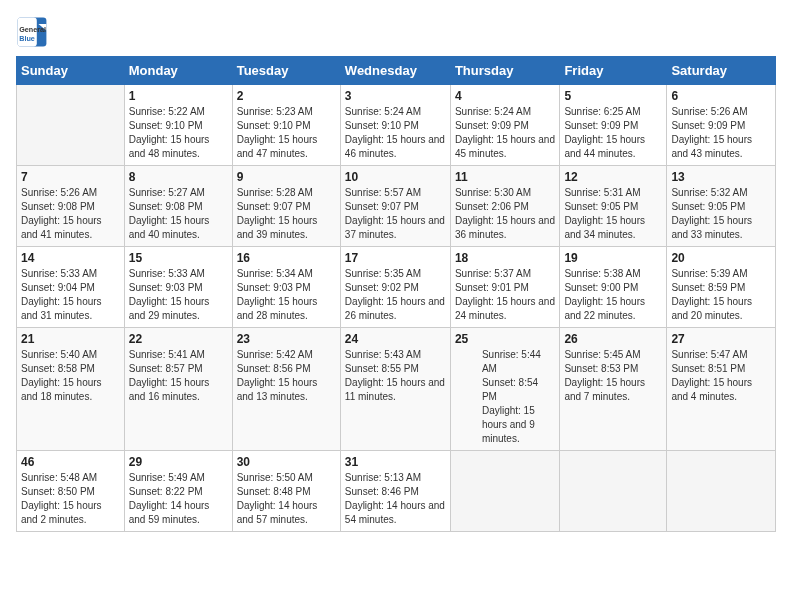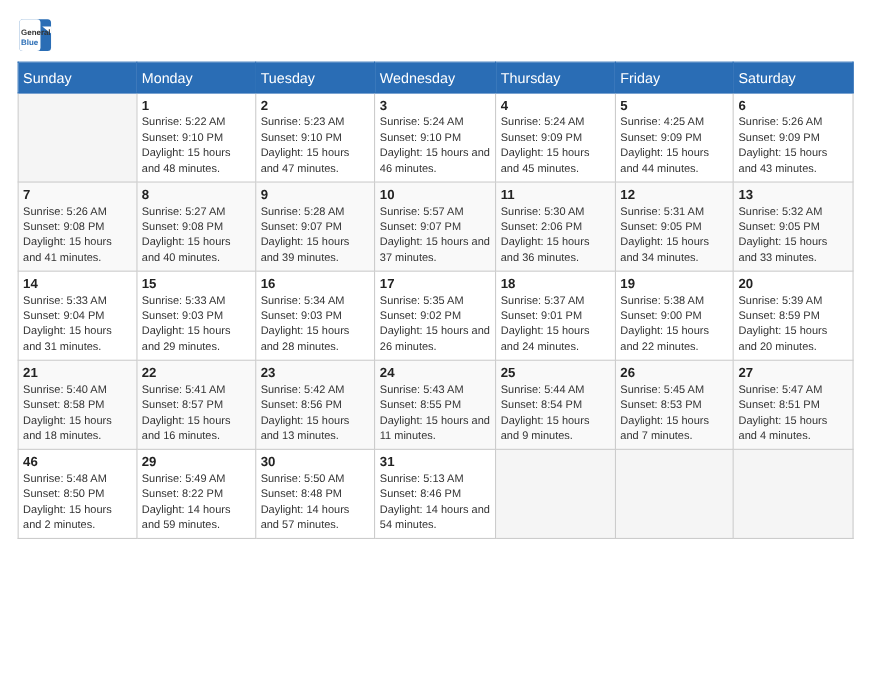--- a/index.html
+++ b/index.html
@@ -41,21 +41,21 @@
       width: 100%;
       border-collapse: collapse;
       font-size: 11px;
     }
     thead tr th {
       background-color: #2a6db5;
       color: #fff;
       padding: 6px 4px;
       text-align: left;
       font-size: 13px;
-      font-weight: normal;
+      font-weight: bold;
       border: 1px solid #2a6db5;
     }
     tbody tr td {
       border: 1px solid #ccc;
       padding: 4px;
       vertical-align: top;
       width: 113px;
       min-height: 70px;
       background: #fff;
     }
@@ -134,21 +134,21 @@
 Daylight: 15 hours and 46 minutes.</div>
         </td>
         <td>
           <div class="day-number">4</div>
           <div class="day-info" style="white-space: pre-line;">Sunrise: 5:24 AM
 Sunset: 9:09 PM
 Daylight: 15 hours and 45 minutes.</div>
         </td>
         <td>
           <div class="day-number">5</div>
-          <div class="day-info" style="white-space: pre-line;">Sunrise: 4:25 AM
+          <div class="day-info" style="white-space: pre-line;">Sunrise: 6:25 AM
 Sunset: 9:09 PM
 Daylight: 15 hours and 44 minutes.</div>
         </td>
         <td>
           <div class="day-number">6</div>
           <div class="day-info" style="white-space: pre-line;">Sunrise: 5:26 AM
 Sunset: 9:09 PM
 Daylight: 15 hours and 43 minutes.</div>
         </td>
       </tr>
@@ -260,21 +260,21 @@
 Daylight: 15 hours and 13 minutes.</div>
         </td>
         <td>
           <div class="day-number">24</div>
           <div class="day-info" style="white-space: pre-line;">Sunrise: 5:43 AM
 Sunset: 8:55 PM
 Daylight: 15 hours and 11 minutes.</div>
         </td>
         <td>
           <div class="day-number">25</div>
-          <div class="day-info" style="white-space: pre-line;">Sunrise: 5:44 AM
+          <div class="day-info" style="white-space: pre-line; margin-left: 27px;">Sunrise: 5:44 AM
 Sunset: 8:54 PM
 Daylight: 15 hours and 9 minutes.</div>
         </td>
         <td>
           <div class="day-number">26</div>
           <div class="day-info" style="white-space: pre-line;">Sunrise: 5:45 AM
 Sunset: 8:53 PM
 Daylight: 15 hours and 7 minutes.</div>
         </td>
         <td>

